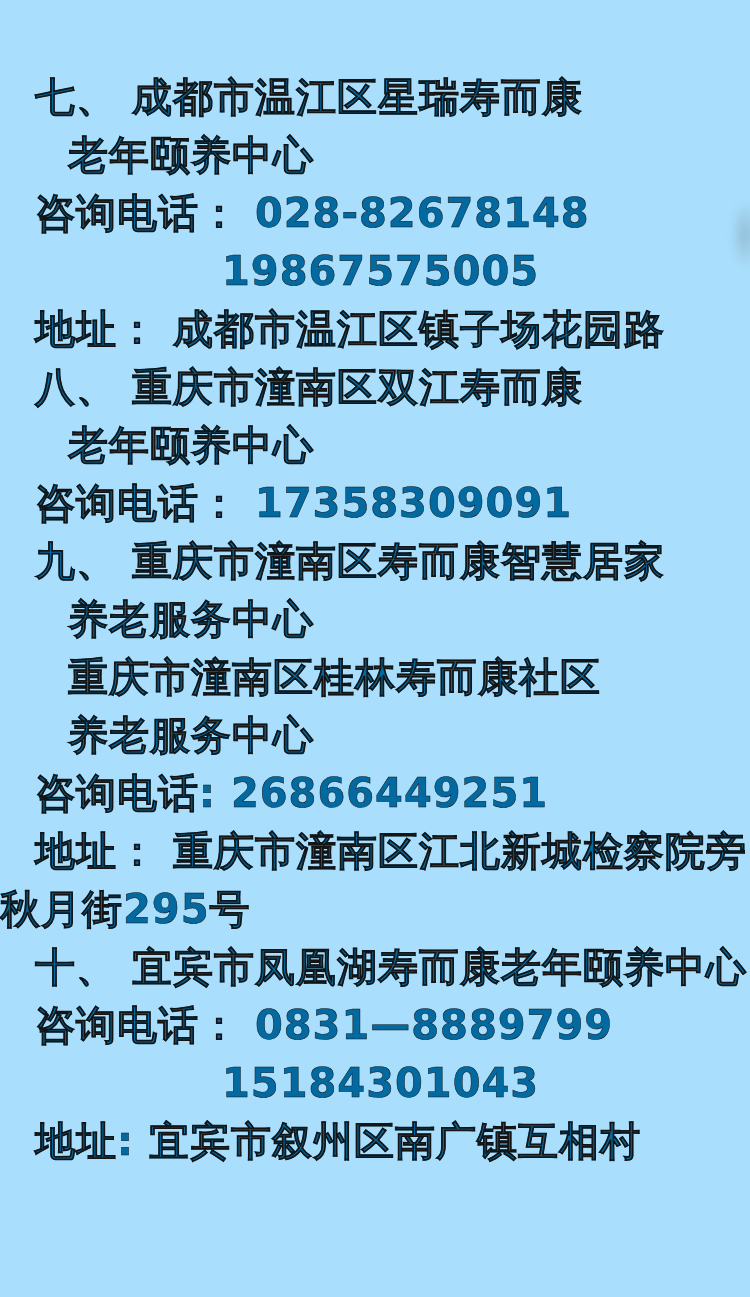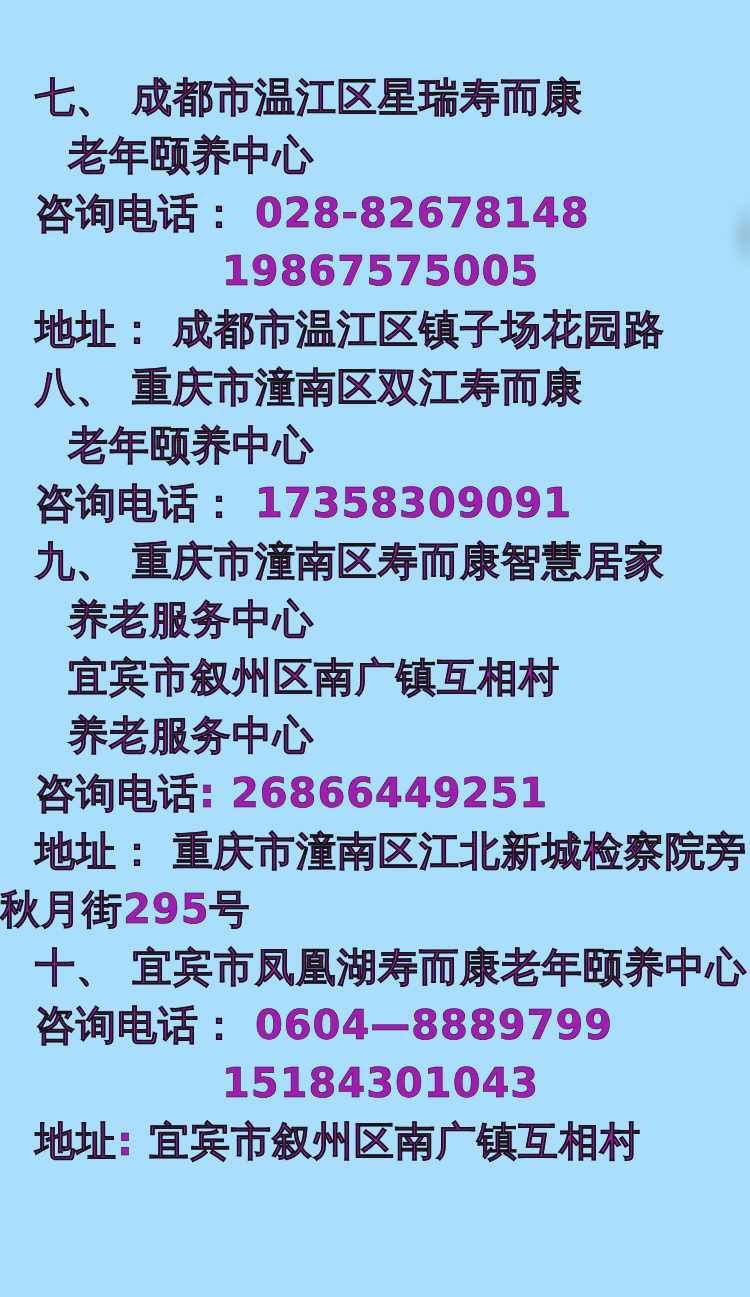--- a/index.html
+++ b/index.html
@@ -19,21 +19,21 @@
     height: 1297px;
     box-sizing: border-box;
     padding-top: 68px;
     background: #a9dffc;
   }
   .line {
     height: 58px;
     line-height: 58px;
     font-size: 40px;
     font-weight: 700;
-    color: #a21caf;
+    color: #0369a1;
     letter-spacing: 1px;
     white-space: pre;
     -webkit-text-stroke: 0.5px #141414;
   }
   .ind-0 { padding-left: 35px; }
   .ind-1 { padding-left: 68px; }
   .ind-2 { }
   .ind-3 { padding-left: 222px; }
   .edge-smudge {
     position: absolute;
@@ -53,23 +53,23 @@
   <div class="line ind-0">七、 成都市温江区星瑞寿而康</div>
   <div class="line ind-1">老年颐养中心</div>
   <div class="line ind-0">咨询电话： 028-82678148</div>
   <div class="line ind-3">19867575005</div>
   <div class="line ind-0">地址： 成都市温江区镇子场花园路</div>
   <div class="line ind-0">八、 重庆市潼南区双江寿而康</div>
   <div class="line ind-1">老年颐养中心</div>
   <div class="line ind-0">咨询电话： 17358309091</div>
   <div class="line ind-0">九、 重庆市潼南区寿而康智慧居家</div>
   <div class="line ind-1">养老服务中心</div>
-  <div class="line ind-1">宜宾市叙州区南广镇互相村</div>
+  <div class="line ind-1">重庆市潼南区桂林寿而康社区</div>
   <div class="line ind-1">养老服务中心</div>
   <div class="line ind-0">咨询电话: 26866449251</div>
   <div class="line ind-0">地址： 重庆市潼南区江北新城检察院旁</div>
   <div class="line ind-2">秋月街295号</div>
   <div class="line ind-0">十、 宜宾市凤凰湖寿而康老年颐养中心</div>
-  <div class="line ind-0">咨询电话： 0604—8889799</div>
+  <div class="line ind-0">咨询电话： 0831—8889799</div>
   <div class="line ind-3">15184301043</div>
   <div class="line ind-0">地址: 宜宾市叙州区南广镇互相村</div>
   <div class="edge-smudge"></div>
 </div>
 
 </body></html>

